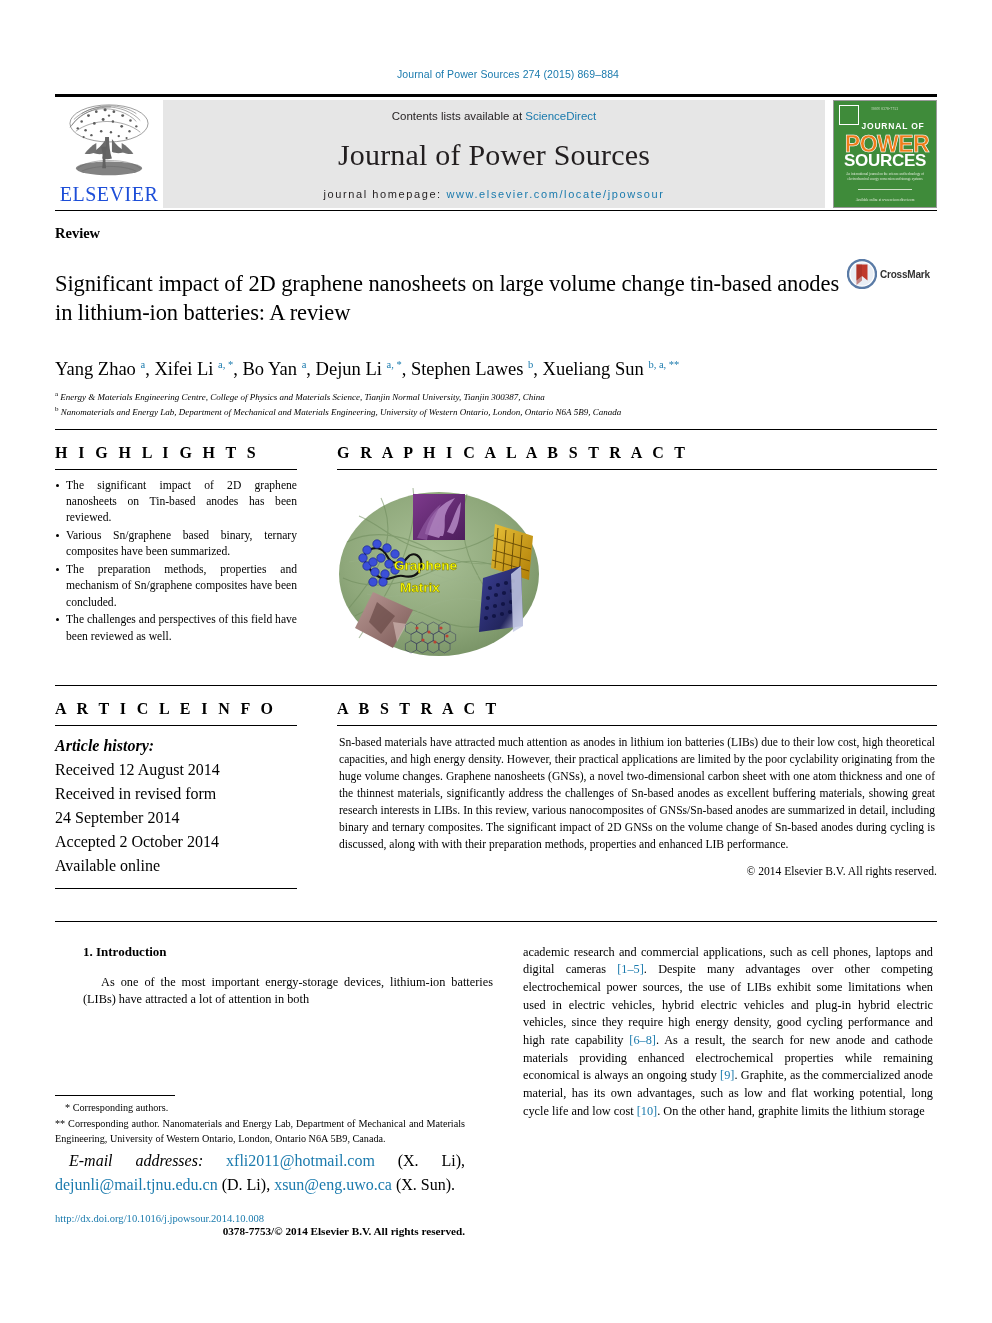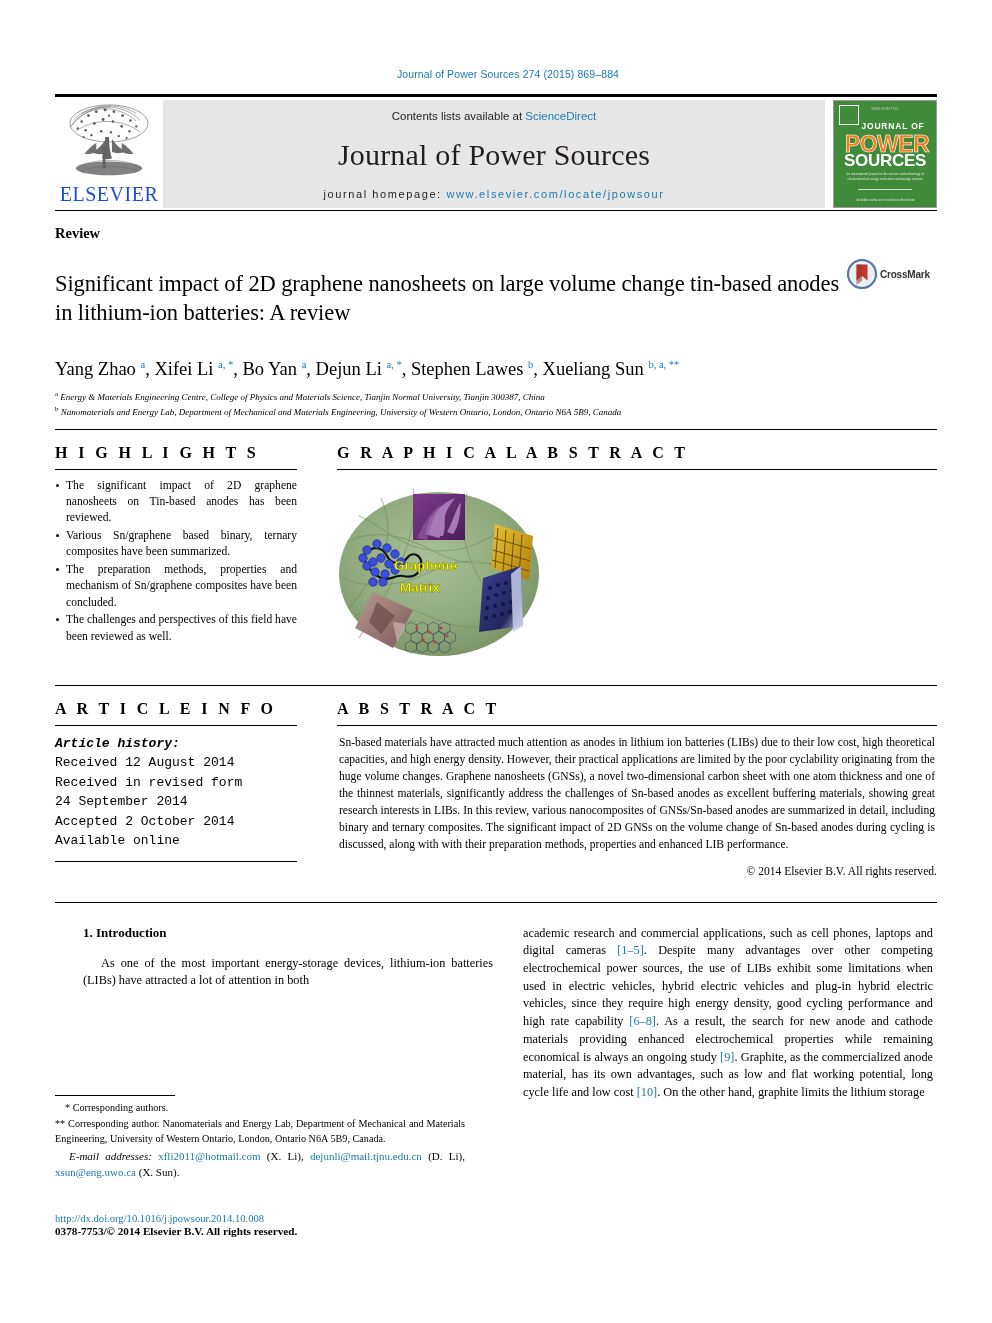--- a/index.html
+++ b/index.html
@@ -186,21 +186,21 @@
     content:"";
     position:absolute; left:1px; top:6px;
     width:3.2px; height:3.2px; background:#000; border-radius:50%;
   }
 
   
   .ga-box { padding-top: 4px; }
   .ga-img { width: 250px; height: 185px; display:block; }
 
   
-  .ai-block { font-family:Liberation Mono, monospace; font-size:13px; line-height:1.5; }
+  .ai-block { font-family:Liberation Serif, serif; font-size:16px; line-height:1.5; }
   .ai-label { font-style: italic; font-weight: 700; }
   .ai-sep { border-top: 1.2px solid #000; margin: 10px 0 8px 0; }
 
   .abstract-p {
     font-family:"Liberation Serif", serif;
     font-size: 11.6px; line-height:1.48; text-align: justify;
     margin: 2px;
   }
   .copyright {
     font-family:"Liberation Serif", serif;
@@ -227,26 +227,26 @@
 
   
   .footnotes {
     position: absolute; left: 55px; top: 1095px; width: 410px;
     font-family:"Liberation Serif", serif;
   }
   .fn-rule { width: 120px; border-top: 0.9px solid #000; margin-bottom: 5px; }
   .fn {
     font-size: 10.2px; line-height: 1.45; text-align: justify; margin: 0 0 1px 0;
   }
-  .fn-email { font-size:11px; line-height:1.45; text-align: justify; margin:3px 0 0 0; text-indent:14px;}
+  .fn-email { font-size:16px; line-height:1.45; text-align: justify; margin:3px 0 0 0; text-indent:14px;}
   .fn-email i { font-style: italic; }
   a.link, .link { color:#1a7aad; text-decoration: none; }
   .doi-block { position:absolute; left:55px; top:1213px; width:410px; font-family:"Liberation Serif", serif; }
   .doi { font-size:10.6px; color:#1a7aad; }
-  .issn { font-size:11.2px; font-weight:700; margin-top:1px; }
+  .issn { font-size:11.2px; font-weight:700; margin-top:1px;text-align:right; }
 </style>
 </head>
 <body>
 
 <div class="page">
 
   <div class="running-head">Journal of Power Sources 274 (2015) 869–884</div>
 
   <div class="masthead-wrap">
     <div class="rule-thick"></div>

